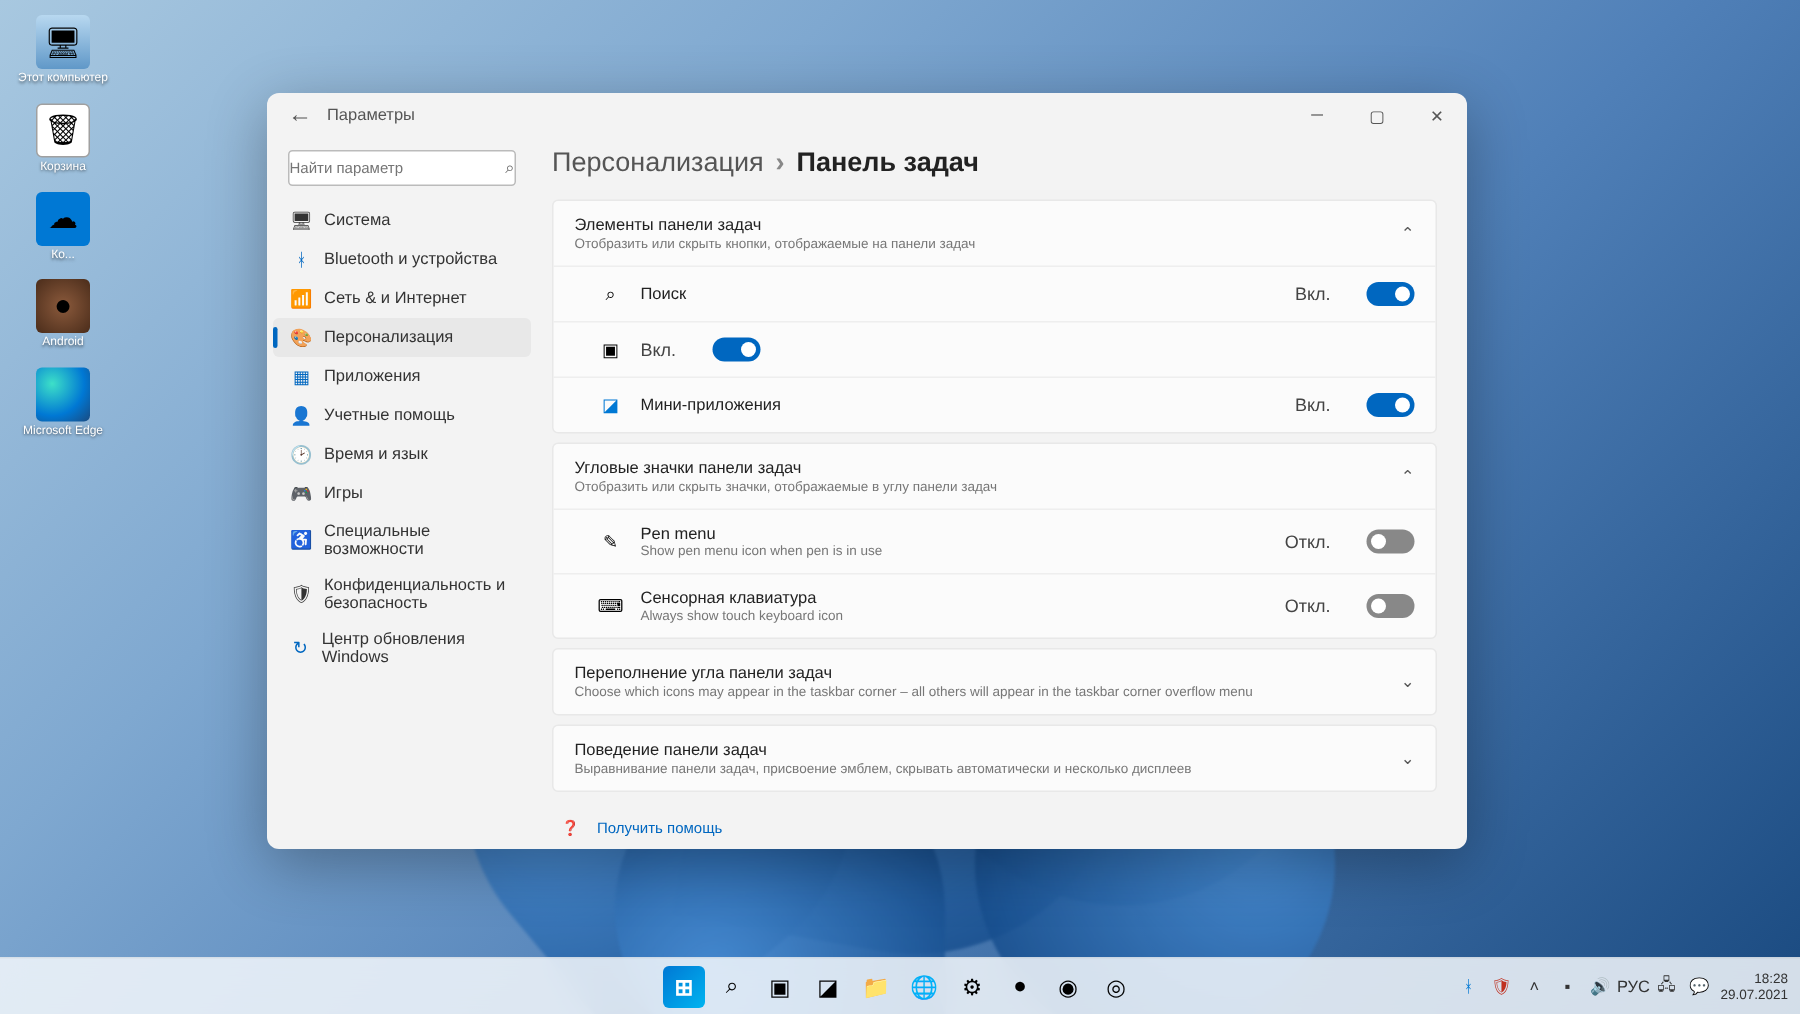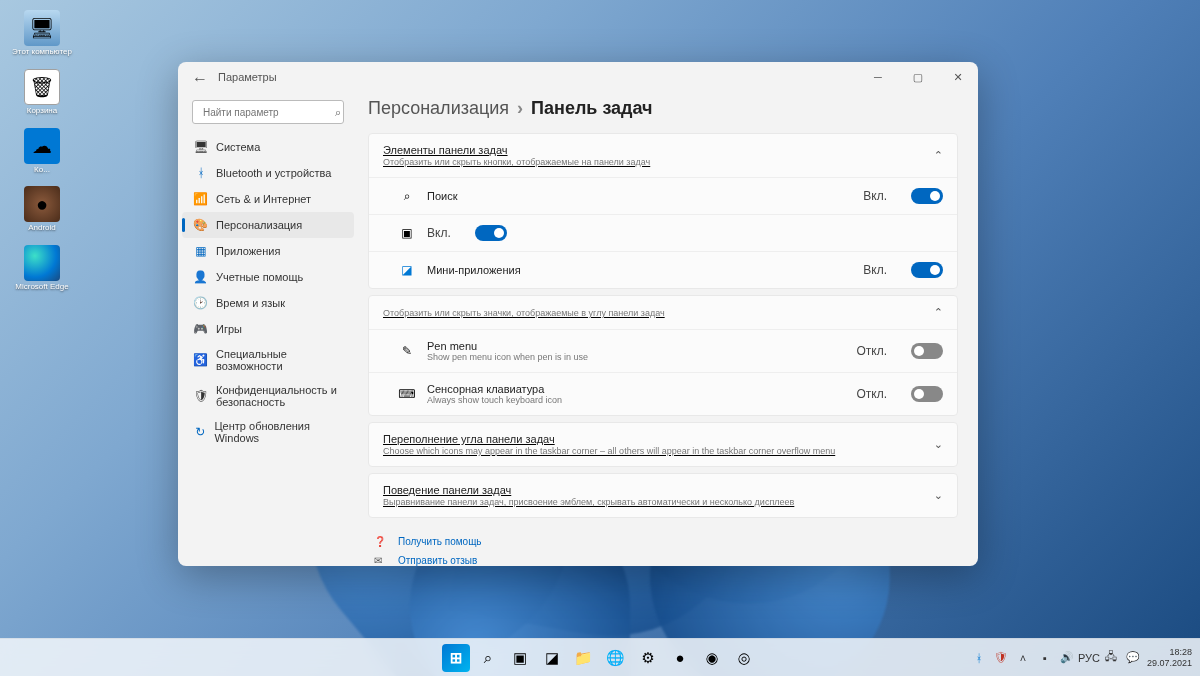--- a/index.html
+++ b/index.html
@@ -34,37 +34,37 @@
 .titlebar .ctrl { width:40px; height:28px; display:flex; align-items:center; justify-content:center; cursor:pointer; color:#555; font-size:11px;}
 
 .body { flex:1; display:flex; overflow:hidden;}
 
 
 .sidebar { width:180px; padding:6px 4px; overflow-y:auto;}
 .profile { display:flex; align-items:center; gap:8px; padding:4px 10px 12px;}
 .avatar { width:36px; height:36px; border-radius:50%; background:#fff; border:2px solid #0078d4; display:flex; align-items:center; justify-content:center; font-weight:600; font-size:11px; color:#0078d4;}
 .pname { font-size:10px; font-weight:600; color:#222;}
 .pemail { font-size:8px; color:#666;}
-.search { margin:2px 10px 10px; display:flex; align-items:center; border:1px solid #bbb; border-radius:3px; background:#fff; height:24px; padding:0 10px;}
+.search { margin:2px 10px 10px; display:flex; align-items:center; border:1px solid #bbb; border-radius:3px; background:#fff; height:24px; padding:0 0;}
 .search input { flex:1; border:none; outline:none; font-size:10px; background:transparent;}
 .search .sic { color:#666; font-size:11px;}
 .nav-item { display:flex; align-items:center; gap:8px; padding:6px 12px; font-size:11px; color:#333; cursor:pointer; border-radius:4px; position:relative;}
 .nav-item.active{background:#e8e8e8;}
 .nav-item.active::before{content:"";position:absolute;left:0;top:6px;bottom:6px;width:3px;background:#0067c0;border-radius:2px;}
 .nav-ic { width:14px; height:14px; display:inline-flex; align-items:center; justify-content:center; font-size:12px;}
 
 
 .main { flex:1; padding:6px 20px 10px 10px; overflow-y:auto;}
 .breadcrumb { font-size:18px; font-weight:600; color:#222; margin-bottom:14px; display:flex; align-items:center; gap:8px;}
 .breadcrumb .parent { color:#555; font-weight:500; cursor:pointer;}
 .breadcrumb .sep { color:#888;}
 
 .card { background:#fbfbfb; border:1px solid #e8e8e8; border-radius:4px; margin-bottom:6px;}
 .card-head { padding:10px 14px; display:flex; align-items:center; cursor:pointer;}
-.card-head .ht { flex:1;text-decoration:underline;}
+.card-head .ht { flex:1;}
 .card-head .h1 { font-size:11px; font-weight:500; color:#222;}
 .card-head .h2 { font-size:9px; color:#777; margin-top:1px;}
 .chev { color:#555; font-size:11px;}
 
 .row { display:flex; align-items:center; padding:10px 14px 10px 30px; border-top:1px solid #eee;}
 .row .ric { width:16px; height:16px; margin-right:12px; display:flex; align-items:center; justify-content:center; font-size:12px;}
 .row .rt { flex:1;}
 .row .r1 { font-size:11px; color:#222;}
 .row .r2 { font-size:9px; color:#777;}
 .row .state { font-size:12px; color:#444; margin-right:24px;}
@@ -217,20 +217,21 @@
               <div class="r1">Мини-приложения</div>
             </div>
           <span class="state">Вкл.</span>
           <div class="toggle on"></div>
         </div>
       </div>
 
       <div class="card">
         <div class="card-head">
           <div class="ht">
+            <div class="h1">Угловые значки панели задач</div>
             <div class="h2">Отобразить или скрыть значки, отображаемые в углу панели задач</div>
           </div>
           <span class="chev">⌃</span>
         </div>
         <div class="row">
           <span class="ric">✎</span>
           <div class="rt">
             <div class="r1">Pen menu</div>
             <div class="r2">Show pen menu icon when pen is in use</div>
           </div>

